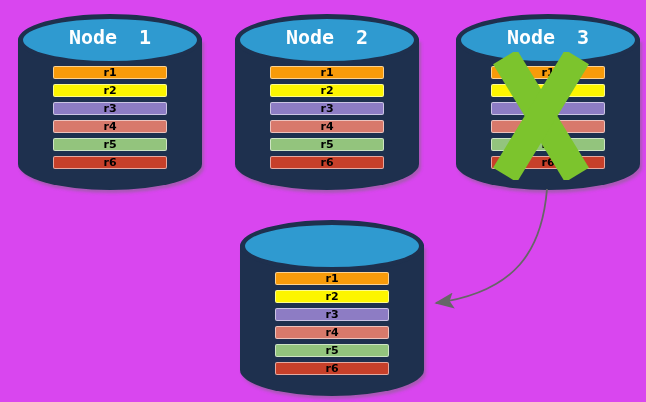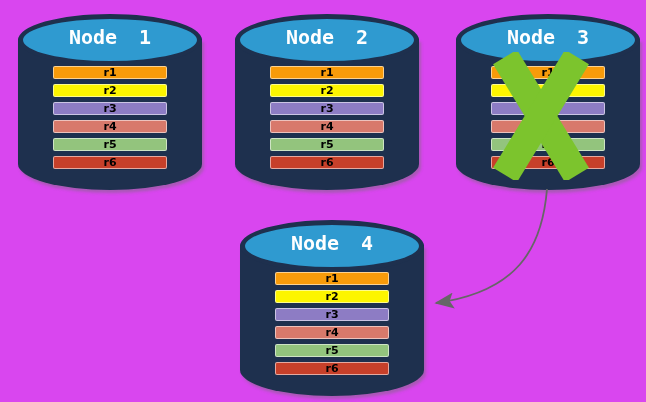--- a/index.html
+++ b/index.html
@@ -89,21 +89,20 @@
       </div>
     <svg class="fail-x" width="96" height="128" viewBox="0 0 96 128">
       <line x1="12" y1="5" x2="84" y2="123" stroke="#7CC42D" stroke-width="28"></line>
       <line x1="84" y1="5" x2="12" y2="123" stroke="#7CC42D" stroke-width="28"></line>
     </svg>
   </div>
 
   <div class="node" id="node4">
     <div class="cyl-body" style="background: rgb(30, 48, 78);"></div>
     <div class="cyl-top" style="background: rgb(47, 154, 208); border-color: rgb(30, 48, 78);"></div>
-    <div class="node-label">Node 4</div>
     <div class="bars">
         <div class="bar" style="background: rgb(248, 155, 10);">r1</div>
         <div class="bar" style="background: rgb(253, 245, 0);">r2</div>
         <div class="bar" style="background: rgb(141, 124, 196);">r3</div>
         <div class="bar" style="background: rgb(216, 121, 107);">r4</div>
         <div class="bar" style="background: rgb(147, 196, 125);">r5</div>
         <div class="bar" style="background: rgb(199, 64, 42);">r6</div>
       </div>
   </div>
 

